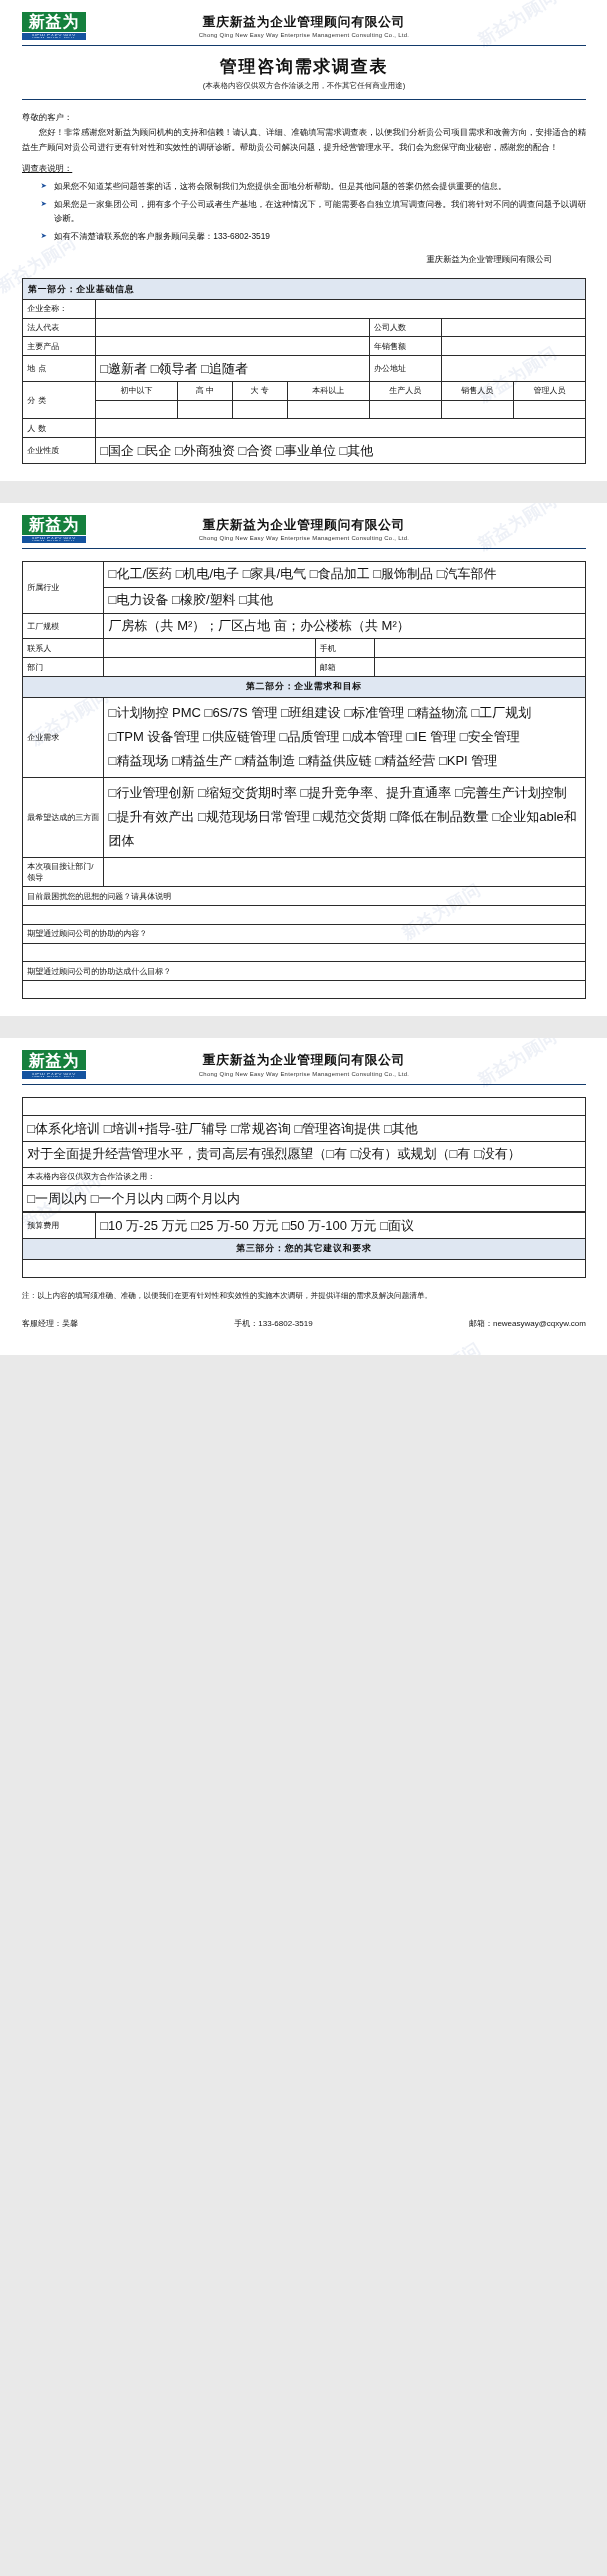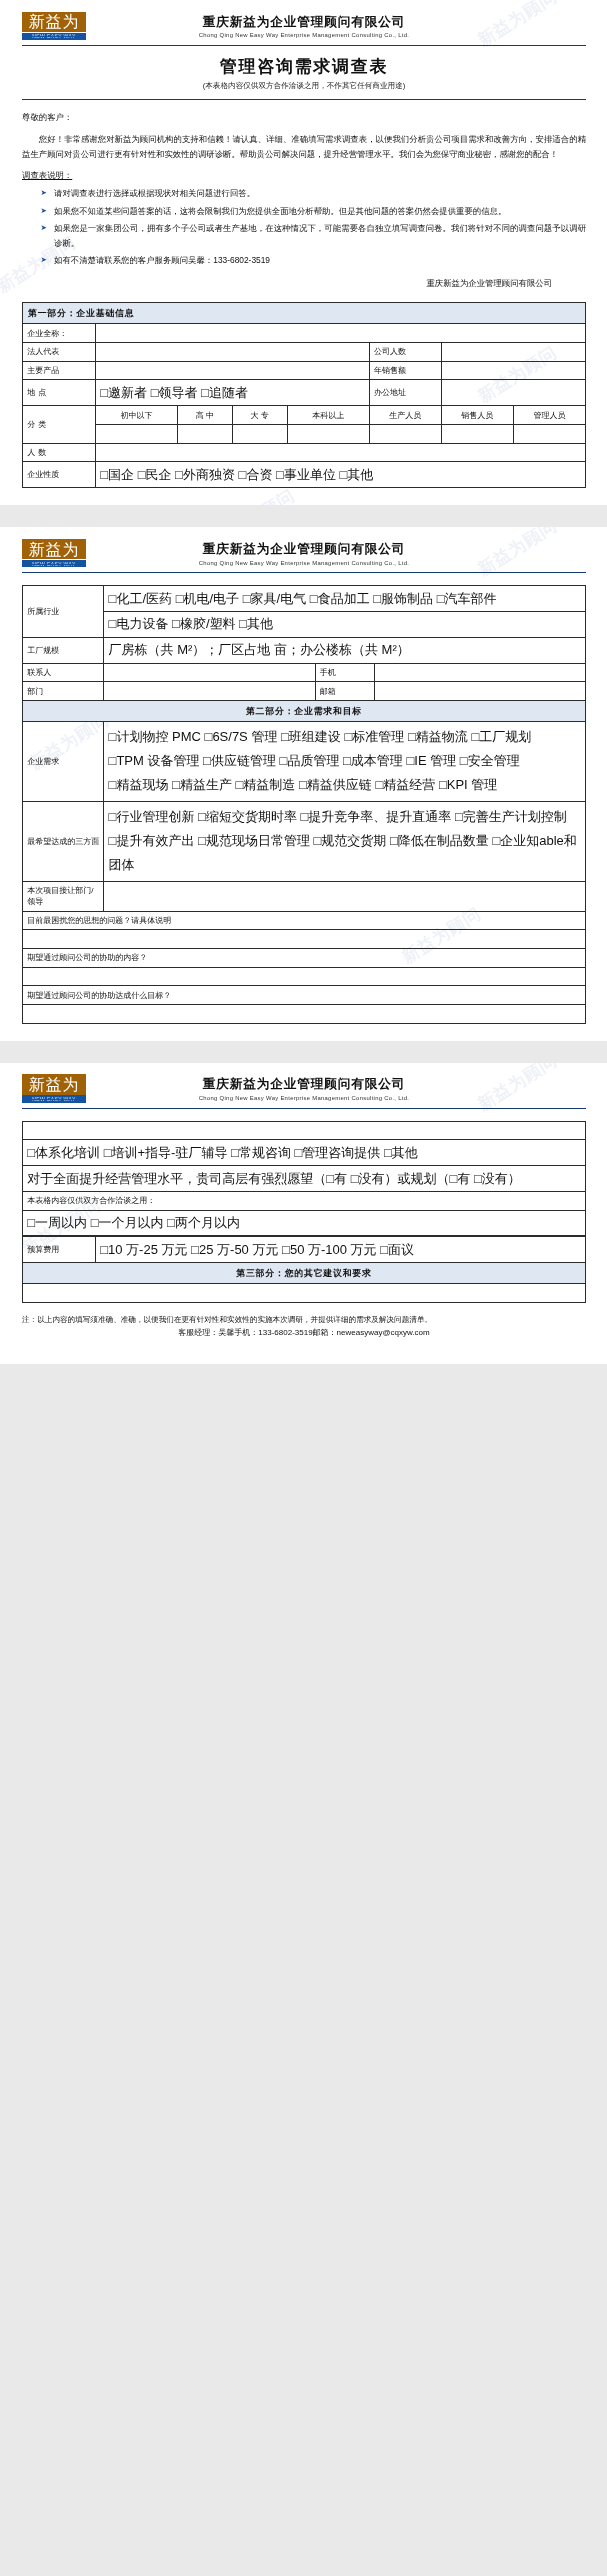--- a/index.html
+++ b/index.html
@@ -41,24 +41,24 @@
     padding-bottom: 5px;
     margin-bottom: 1.7px;
     position: relative;
     z-index: 2;
   }
   .logo {
     width: 64px;
     flex: 0 0 64px;
   }
   .logo-top {
-    background: #a16207;
+    background: #15803d;
     color: #fff;
     font-size: 16px;
-    font-weight: normal;
+    font-weight: bold;
     text-align: center;
     letter-spacing: 0.8px;
     padding: 1.7px 0 0.8px 0;
     line-height: 1.1;
   }
   .logo-bot {
     background: #14539f;
     color: #cfe0f5;
     font-size: 5px;
     text-align: center;
@@ -103,21 +103,21 @@
     margin-bottom: 8.4px;
     position: relative; z-index:2;
   }
   .rule {
     border-top: 1.7px solid #123a6b;
     margin: 5px 0 10px 0;
   }
 
   
   .body-text { position: relative; z-index: 2; font-size: 8.4px; line-height: 1.75; color:#111; }
-  .salut { margin-bottom: 7px; }
+  .salut { margin-bottom: 0; }
   .para { text-indent: 2em; text-align: justify; }
   .lead { margin-top: 6.8px; text-decoration: underline; }
   ul.arrow {
     list-style: none;
     margin: 3.4px 0 0 0;
     padding-left: 18.6px;
   }
   ul.arrow li {
     position: relative;
     padding-left: 13.5px;
@@ -179,22 +179,23 @@
 
   .note {
     font-size: 7.6px;
     line-height: 1.7;
     margin-top: 11.8px;
     position: relative; z-index:2;
     text-align: justify;
   }
   .footer-line {
     display:flex;
-    justify-content: center;
+    justify-content: space-between;
     font-size: 8px;
+    margin-top: 15px;
     position: relative; z-index:2;
   }
   .footer-line span { white-space: nowrap; }
   .spacer-sm { height: 8.4px; }
 </style>
 </head>
 <body>
 
 <div class="page">
   <div class="wm" style="left:473px; top:6.8px;">新益为顾问</div>
@@ -216,21 +217,20 @@
 
   <div class="doc-title">管理咨询需求调查表</div>
   <div class="doc-sub">(本表格内容仅供双方合作洽谈之用，不作其它任何商业用途)</div>
   <div class="rule"></div>
 
   <div class="body-text">
     <div class="salut">尊敬的客户：</div>
     <div class="para">您好！非常感谢您对新益为顾问机构的支持和信赖！请认真、详细、准确填写需求调查表，以便我们分析贵公司项目需求和改善方向，安排适合的精益生产顾问对贵公司进行更有针对性和实效性的调研诊断。帮助贵公司解决问题，提升经营管理水平。我们会为您保守商业秘密，感谢您的配合！</div>
     <div class="lead">调查表说明：</div>
     <ul class="arrow">
-      <li>请对调查表进行选择或根据现状对相关问题进行回答。</li>
       <li>如果您不知道某些问题答案的话，这将会限制我们为您提供全面地分析帮助。但是其他问题的答案仍然会提供重要的信息。</li>
       <li>如果您是一家集团公司，拥有多个子公司或者生产基地，在这种情况下，可能需要各自独立填写调查问卷。我们将针对不同的调查问题予以调研诊断。</li>
       <li>如有不清楚请联系您的客户服务顾问吴馨：133-6802-3519</li>
     </ul>
     <div class="sign">重庆新益为企业管理顾问有限公司</div>
   </div>
 
   <table class="form">
     <tbody>
         <tr>

